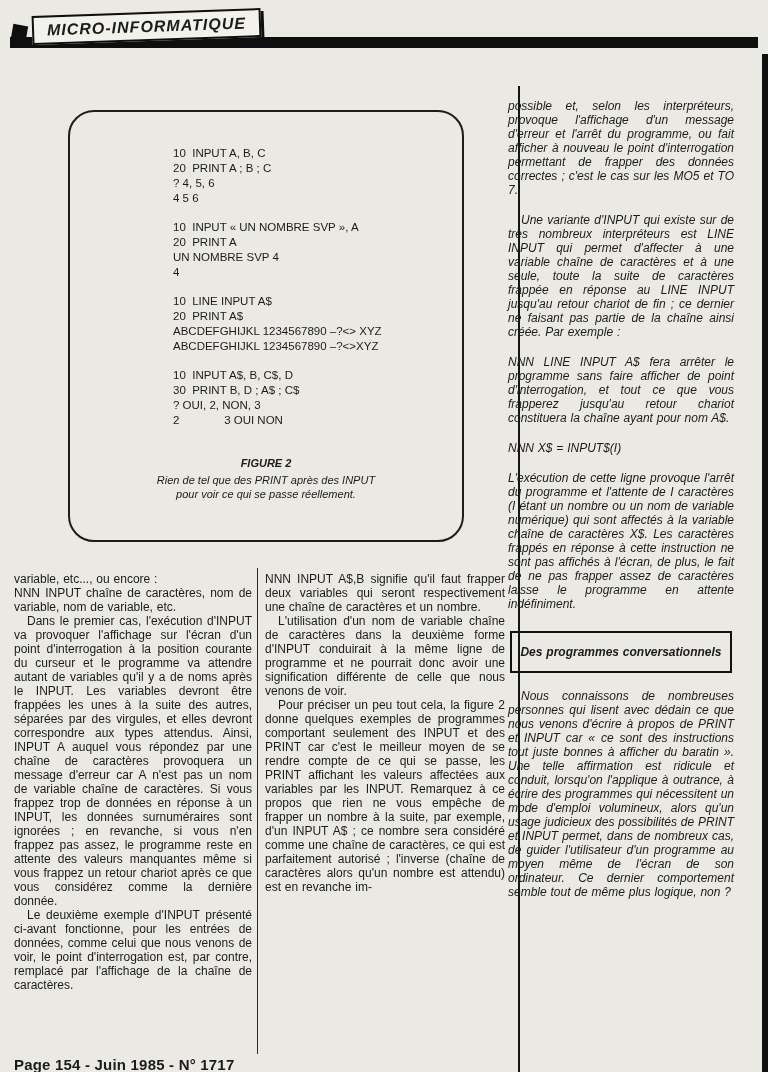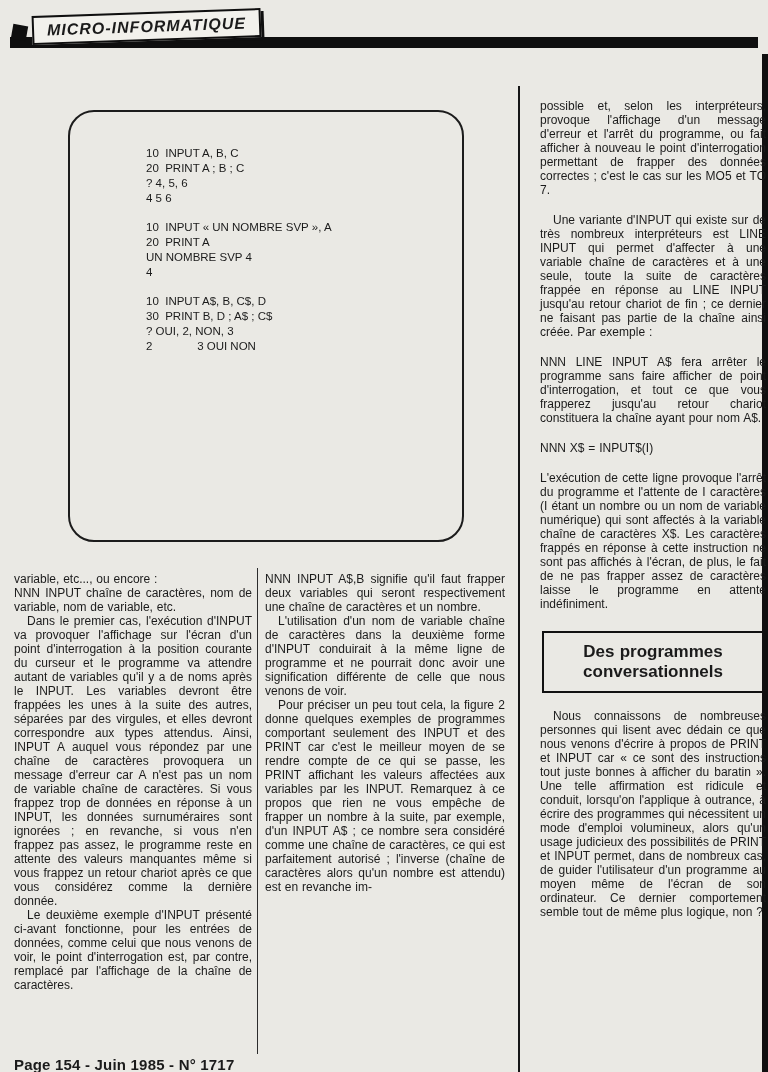--- a/index.html
+++ b/index.html
@@ -32,21 +32,21 @@
   }
   
   .figure-box{
     position:absolute;left:68px;top:110px;width:392px;height:428px;
     border:2px solid #1c1c1c;border-radius:26px;
   }
   .figure-code{
     position:absolute;left:76px;top:34px;
     font-size:11.5px;line-height:15px;
   }
-  .code-group{margin-bottom:14px;}
+  .code-group{margin-bottom:14px;margin-left:27px;}
   .code-line{white-space:pre;}
   .figure-caption{
     position:absolute;left:0;right:0;top:344px;
     text-align:center;font-style:italic;font-size:11px;line-height:14px;
   }
   .caption-title{font-weight:600;margin-bottom:3px;}
   
   .rule-left{position:absolute;left:257px;top:568px;width:1px;height:486px;background:#2c2c2c;}
   .rule-right{position:absolute;left:518px;top:86px;width:2px;height:986px;background:#161616;}
   .edge-strip{position:absolute;left:762px;top:54px;width:6px;height:1018px;background:#101010;}
@@ -54,28 +54,28 @@
   .col{
     position:absolute;
     font-size:12px;line-height:14px;
     text-align:justify;word-spacing:0.5px;
   }
   .col p{margin:0;}
   .col p.indent{text-indent:13px;}
   .col p.gap{margin-top:16px;}
   .col-left{left:14px;top:572px;width:238px;}
   .col-mid{left:265px;top:572px;width:240px;}
-  .col-right{left:540px;top:99px;width:226px;}
+  .col-right{left:508px;top:99px;width:226px;font-style:italic;}
   
   .conv-heading{
     border:2px solid #111;
     margin:20px 2px 16px;
     padding:9px 6px;
     text-align:center;
-    font-weight:700;font-size:17px;line-height:20px;
+    font-weight:700;font-size:12px;line-height:20px;
     text-indent:0;
   }
   
   .page-footer{
     position:absolute;left:14px;top:1056px;
     font-size:15px;font-weight:700;letter-spacing:0.2px;
   }
 </style>
 </head>
 <body>
@@ -100,25 +100,36 @@
         <div class="code-line">? 4, 5, 6</div>
         <div class="code-line">4 5 6</div>
       </div>
       <div class="code-group">
         <div class="code-line">10  INPUT « UN NOMBRE SVP », A</div>
         <div class="code-line">20  PRINT A</div>
         <div class="code-line">UN NOMBRE SVP 4</div>
         <div class="code-line">4</div>
       </div>
       <div class="code-group">
+        <div class="code-line">10  LINE INPUT A$</div>
+        <div class="code-line">20  PRINT A$</div>
+        <div class="code-line">ABCDEFGHIJKL 1234567890 –?&lt;&gt; XYZ</div>
+        <div class="code-line">ABCDEFGHIJKL 1234567890 –?&lt;&gt;XYZ</div>
+      </div>
+      <div class="code-group">
         <div class="code-line">10  INPUT A$, B, C$, D</div>
         <div class="code-line">30  PRINT B, D ; A$ ; C$</div>
         <div class="code-line">? OUI, 2, NON, 3</div>
         <div class="code-line">2              3 OUI NON</div>
       </div>
+    </div>
+    <div class="figure-caption">
+      <div class="caption-title">FIGURE 2</div>
+      <div>Rien de tel que des PRINT après des INPUT</div>
+      <div>pour voir ce qui se passe réellement.</div>
     </div>
   </section>
 
   <div class="col col-left">
     <p>variable, etc..., ou encore :</p>
     <p>NNN INPUT chaîne de caractères, nom de variable, nom de variable, etc.</p>
     <p class="indent">Dans le premier cas, l'exécution d'INPUT va provoquer l'affichage sur l'écran d'un point d'interrogation à la position courante du curseur et le programme va attendre autant de variables qu'il y a de noms après le INPUT. Les variables devront être frappées les unes à la suite des autres, séparées par des virgules, et elles devront correspondre aux types attendus. Ainsi, INPUT A auquel vous répondez par une chaîne de caractères provoquera un message d'erreur car A n'est pas un nom de variable chaîne de caractères. Si vous frappez trop de données en réponse à un INPUT, les données surnuméraires sont ignorées ; en revanche, si vous n'en frappez pas assez, le programme reste en attente des valeurs manquantes même si vous frappez un retour chariot après ce que vous considérez comme la dernière donnée.</p>
     <p class="indent">Le deuxième exemple d'INPUT présenté ci-avant fonctionne, pour les entrées de données, comme celui que nous venons de voir, le point d'interrogation est, par contre, remplacé par l'affichage de la chaîne de caractères.</p>
   </div>
 

